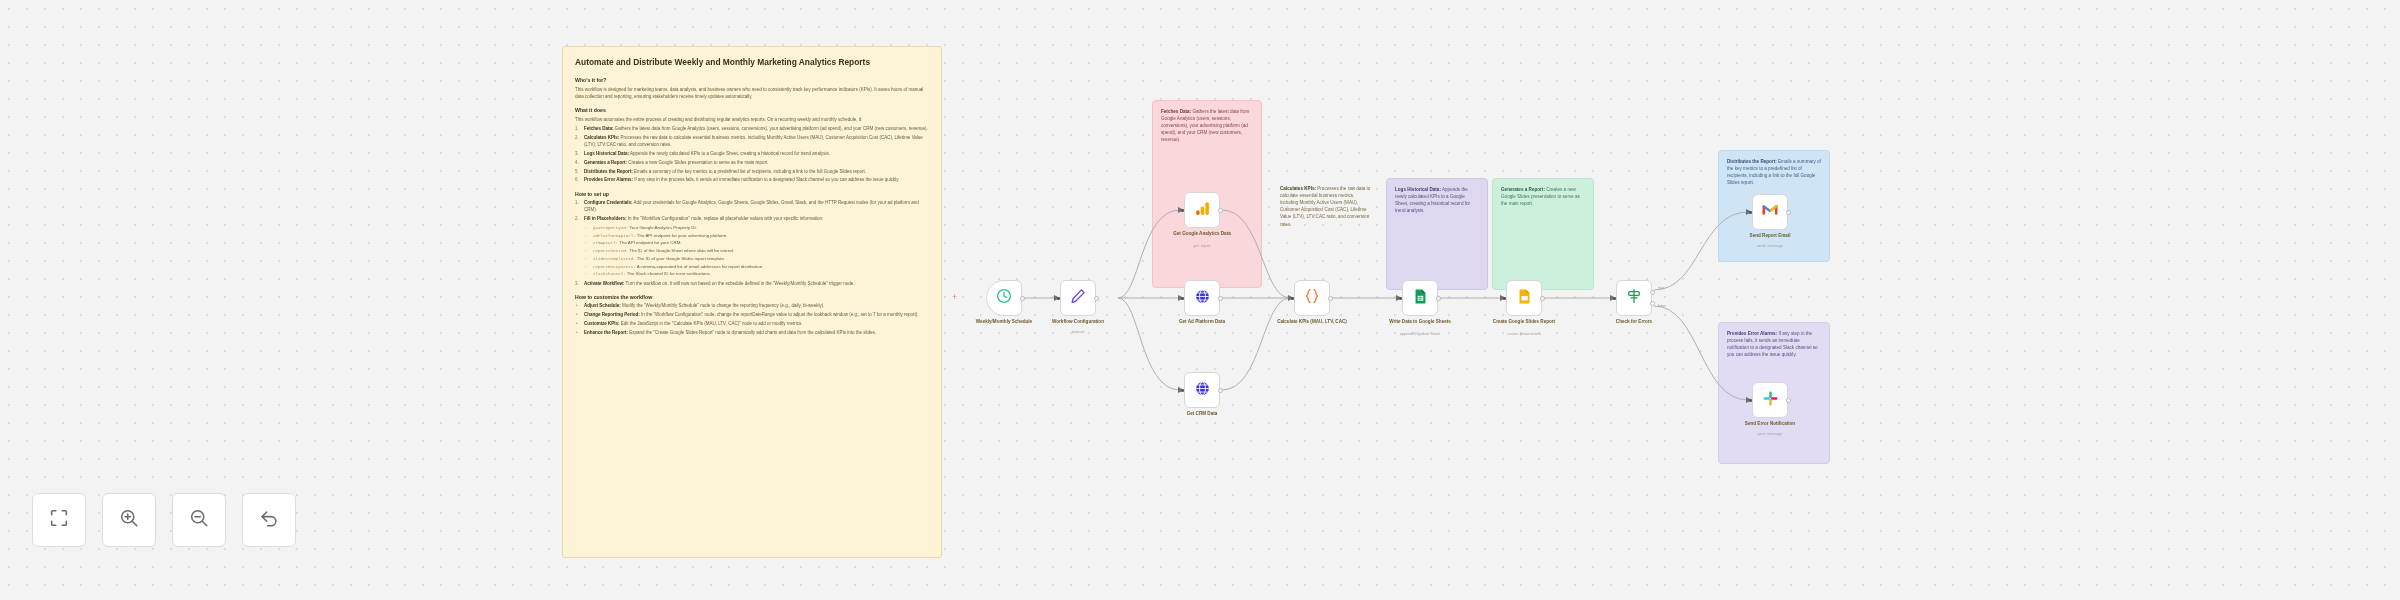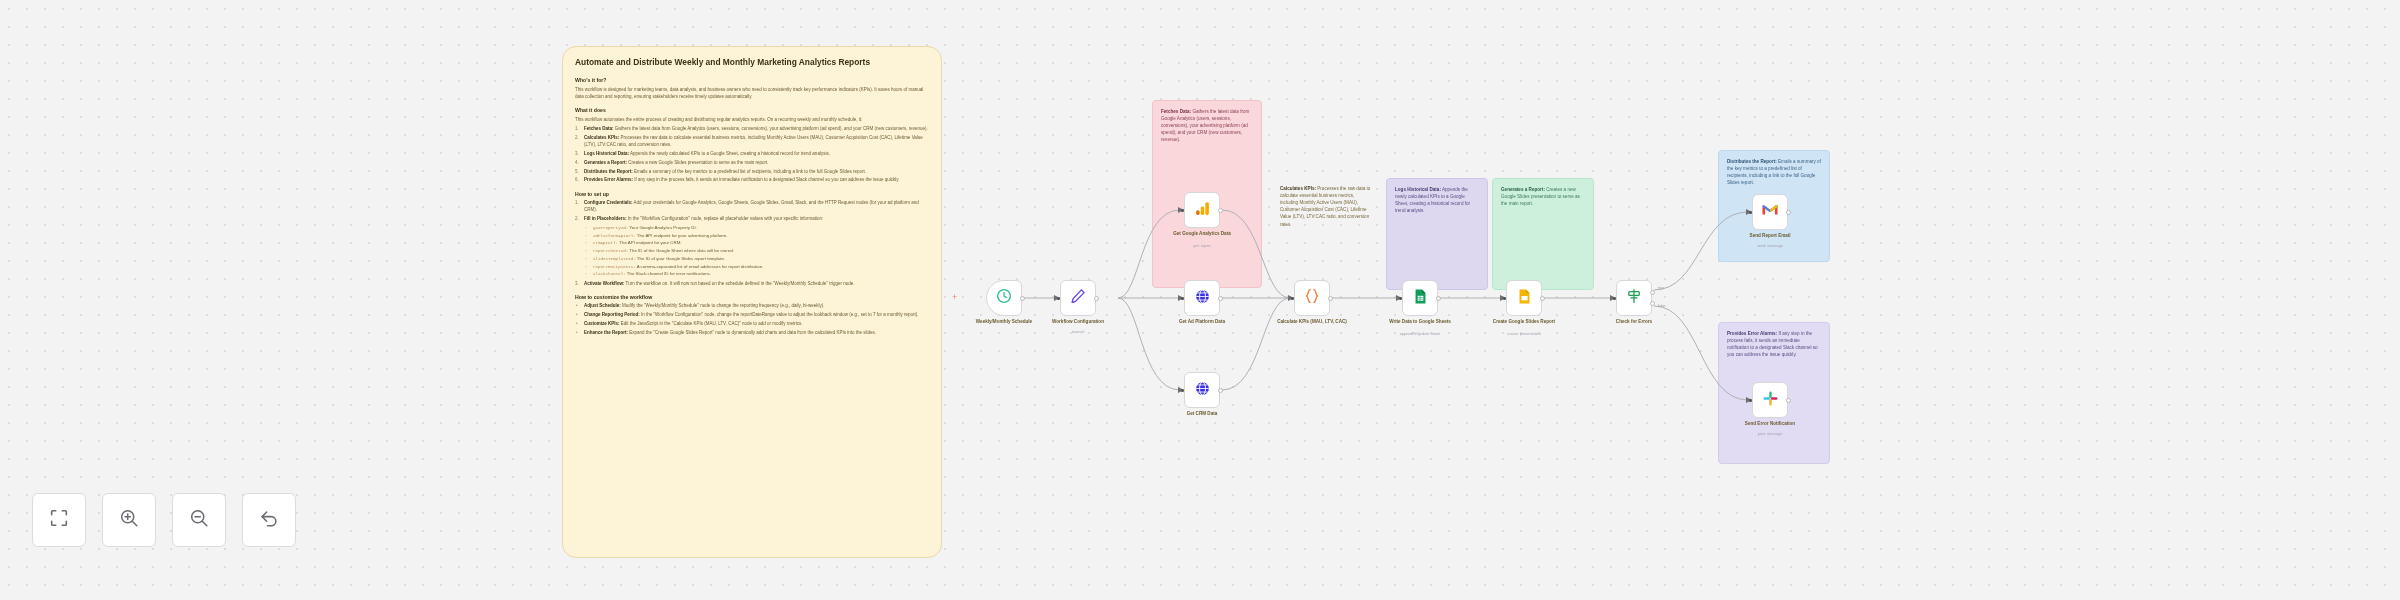--- a/index.html
+++ b/index.html
@@ -17,21 +17,21 @@
     background-size: 18px 18px;
   }
 
   
   .doc-note {
     position: absolute;
     left: 562px; top: 46px;
     width: 380px; height: 512px;
     background: #fdf3d7;
     border: 1px solid #e8d9a8;
-    border-radius: 14px;
+    border-radius: 3px;
     padding: 10px 12px 8px 12px;
     overflow: hidden;
     color: #4b3f1e;
   }
   .doc-title {
     font-size: 8.4px; font-weight: bold; line-height: 1.35;
     color: #3a3117; margin-bottom: 9px;
   }
   .doc-h {
     font-size: 5.2px; font-weight: bold; color: #3a3117;

